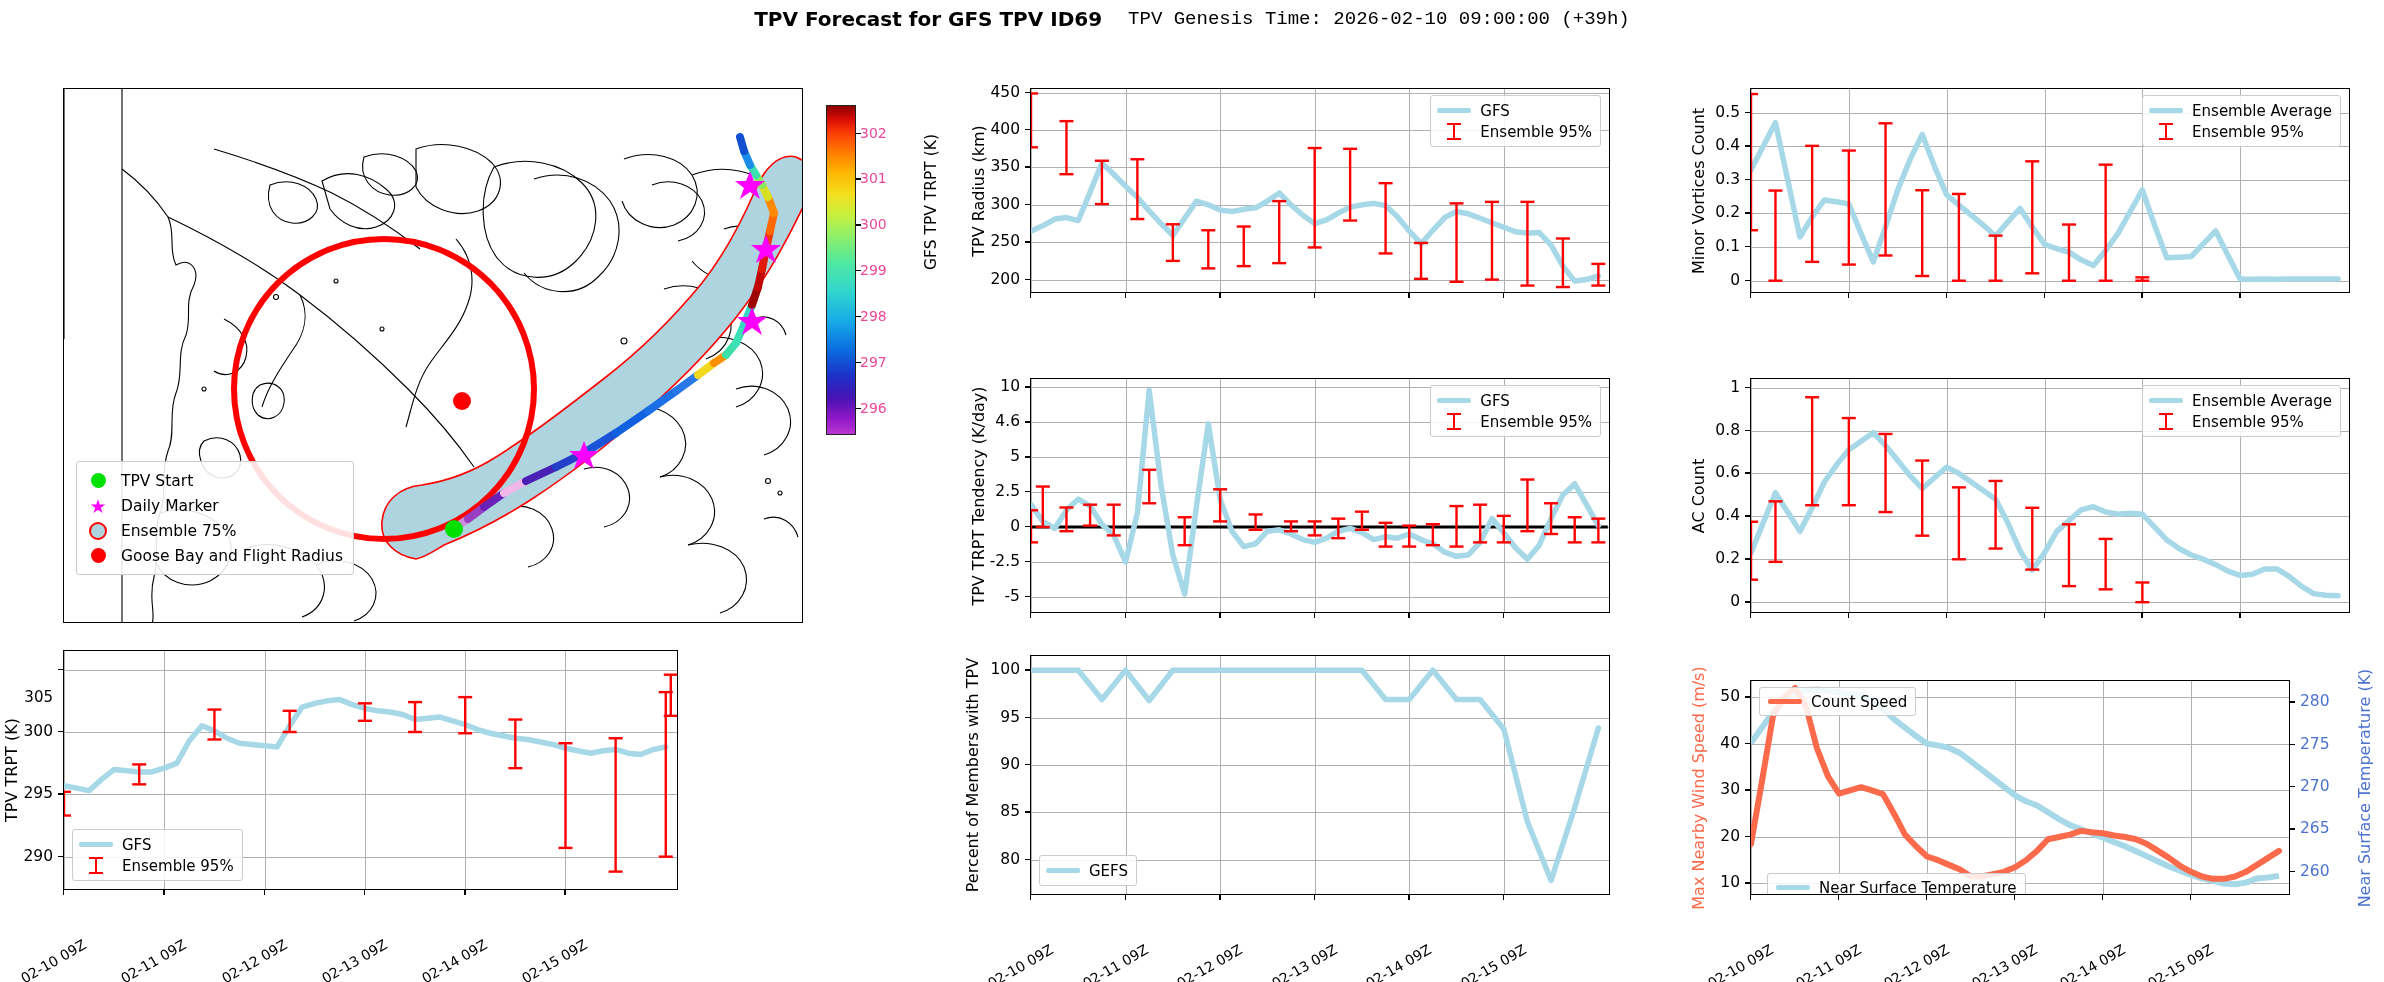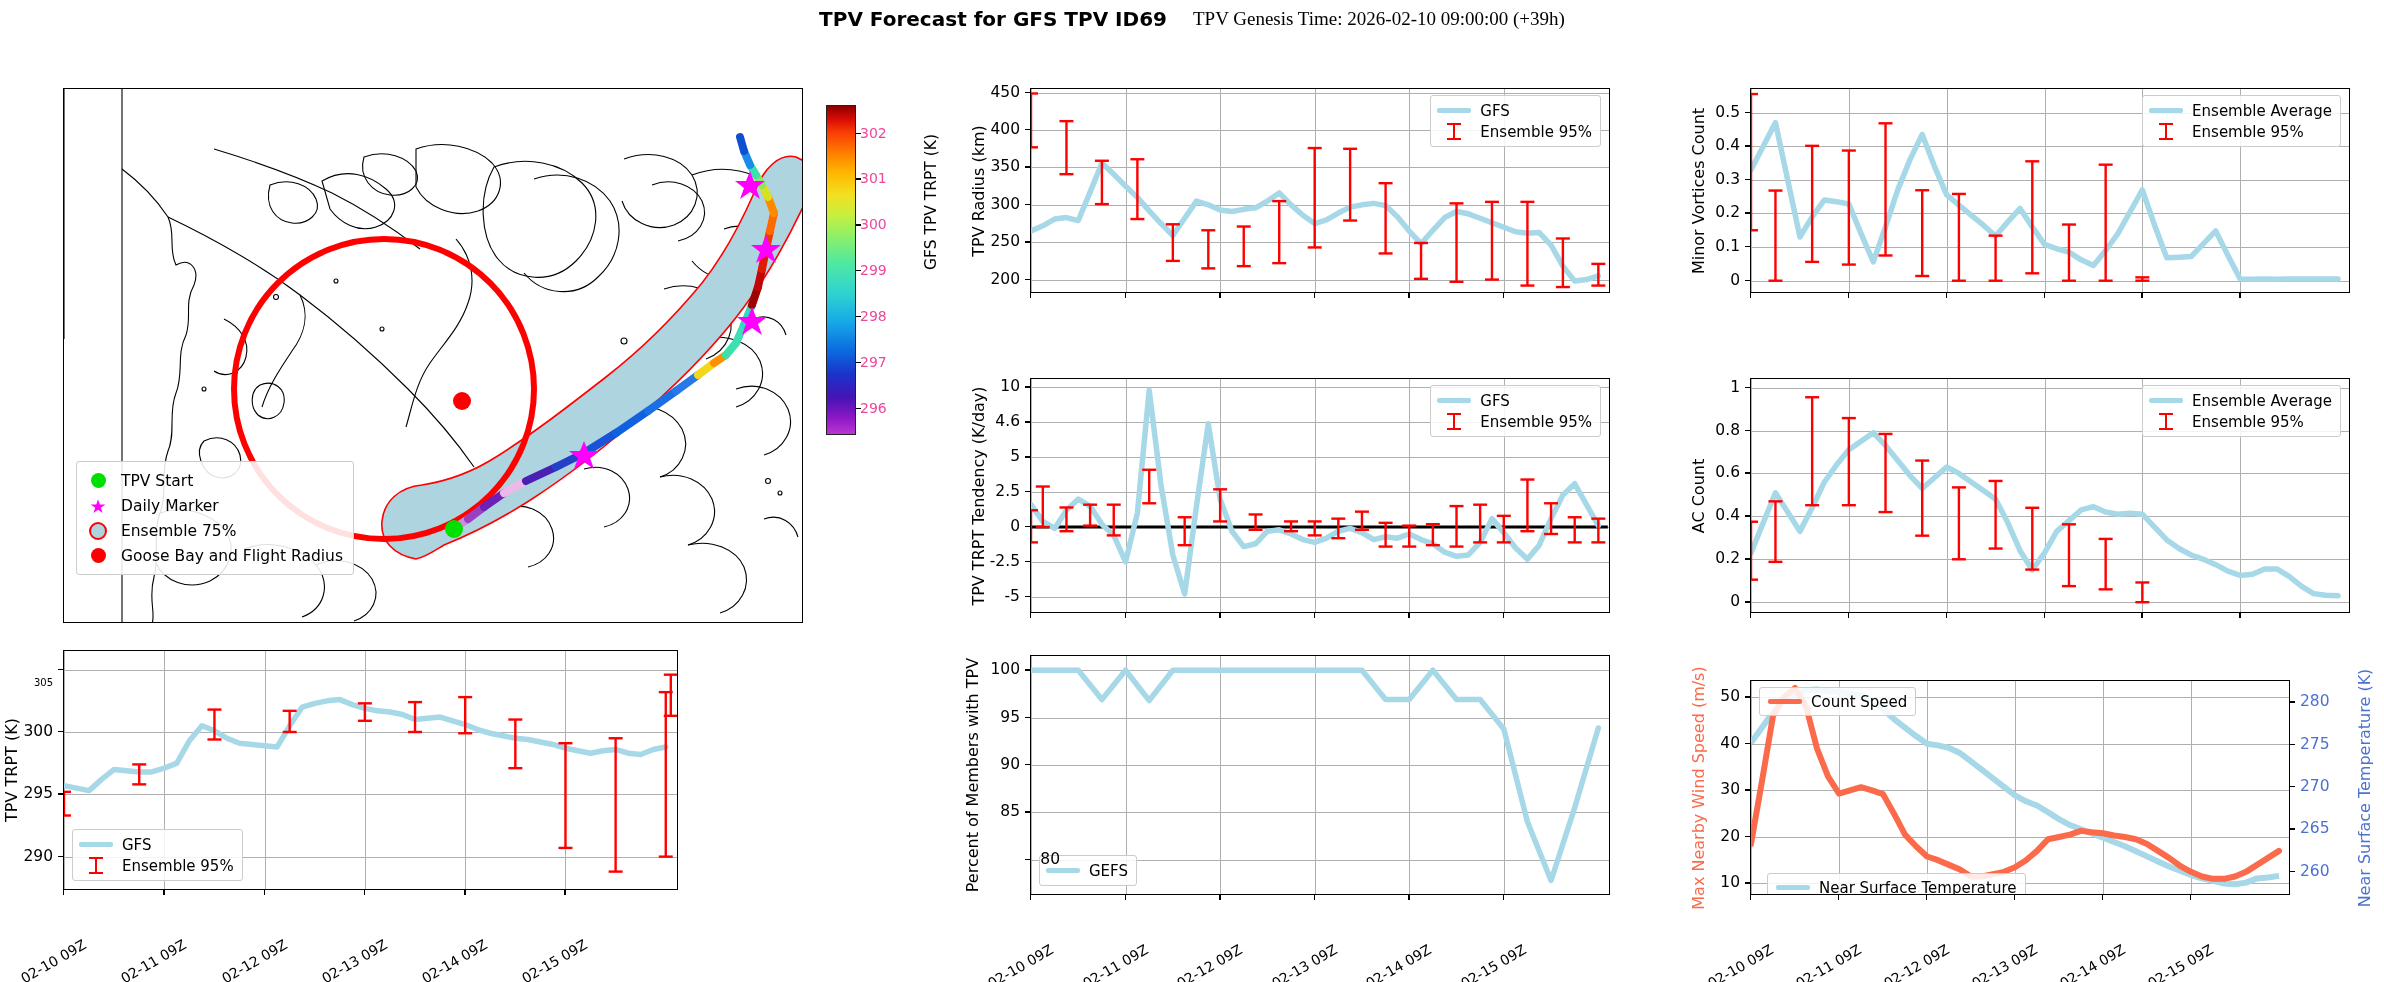--- a/index.html
+++ b/index.html
@@ -2,21 +2,21 @@
 <html><head>
 <meta charset="utf-8">
 <style>
   html,body{margin:0;padding:0;background:#ffffff;}
   body{width:2384px;height:982px;font-family:"DejaVu Sans",sans-serif;position:relative;overflow:hidden;}
 
   
   #title-bar{position:absolute;left:0;top:2px;width:2384px;height:34px;
     display:flex;align-items:center;justify-content:center;gap:26px;white-space:nowrap;}
   #title-main{font-size:20px;font-weight:bold;color:#000;font-family:"DejaVu Sans",sans-serif;}
-  .title-sub{font-size:19px;color:#000;font-family:Liberation Serif, serif;}
+  .title-sub{font-size:19px;color:#000;font-family:Liberation Mono, monospace;}
 
   
   .panel{position:absolute;}
   .plotbox{position:absolute;border:1.6px solid #000;background:#fff;box-sizing:border-box;overflow:hidden;}
   .grid-line{position:absolute;background:#b0b0b0;}
   .gl-h{height:1px;left:0;right:0;}
   .gl-v{width:1px;top:0;bottom:0;}
   .ytick-mark{position:absolute;width:5px;height:1.4px;background:#000;}
   .xtick-mark{position:absolute;width:1.4px;height:5px;background:#000;}
 
@@ -302,21 +302,21 @@
         </div>
       </div>
     </div>
     <div class="ytick-mark" style="left: 58px; top: 855.642px; position: absolute;"></div>
     <div style="position: absolute; left: 53px; top: 855.642px; transform: translate(-100%, -50%); font-size: 15.5px; white-space: nowrap;">290</div>
     <div class="ytick-mark" style="left: 58px; top: 793.326px; position: absolute;"></div>
     <div style="position: absolute; left: 53px; top: 793.326px; transform: translate(-100%, -50%); font-size: 15.5px; white-space: nowrap;">295</div>
     <div class="ytick-mark" style="left: 58px; top: 731.011px; position: absolute;"></div>
     <div style="position: absolute; left: 53px; top: 731.011px; transform: translate(-100%, -50%); font-size: 15.5px; white-space: nowrap;">300</div>
     <div class="ytick-mark" style="left: 58px; top: 668.695px; position: absolute;"></div>
-    <div style="position: absolute; left: 53px; top: 682px; transform: translate(-100%, -50%); font-size: 10px; white-space: nowrap;">305</div>
+    <div style="position: absolute; left: 53px; top: 697px; transform: translate(-100%, -50%); font-size: 15px; white-space: nowrap;">305</div>
     <div class="xtick-mark" style="position: absolute; left: 63px; top: 890px;"></div>
     <div style="position: absolute; left: 71px; top: 900px; font-size: 14px; white-space: nowrap; transform-origin: right top; transform: rotate(-30deg) translate(-100%, 0px);">02-10 09Z</div>
     <div class="xtick-mark" style="position: absolute; left: 163.295px; top: 890px;"></div>
     <div style="position: absolute; left: 171.295px; top: 900px; font-size: 14px; white-space: nowrap; transform-origin: right top; transform: rotate(-30deg) translate(-100%, 0px);">02-11 09Z</div>
     <div class="xtick-mark" style="position: absolute; left: 263.59px; top: 890px;"></div>
     <div style="position: absolute; left: 271.59px; top: 900px; font-size: 14px; white-space: nowrap; transform-origin: right top; transform: rotate(-30deg) translate(-100%, 0px);">02-12 09Z</div>
     <div class="xtick-mark" style="position: absolute; left: 363.885px; top: 890px;"></div>
     <div style="position: absolute; left: 371.885px; top: 900px; font-size: 14px; white-space: nowrap; transform-origin: right top; transform: rotate(-30deg) translate(-100%, 0px);">02-13 09Z</div>
     <div class="xtick-mark" style="position: absolute; left: 464.18px; top: 890px;"></div>
     <div style="position: absolute; left: 472.18px; top: 900px; font-size: 14px; white-space: nowrap; transform-origin: right top; transform: rotate(-30deg) translate(-100%, 0px);">02-14 09Z</div>
@@ -641,21 +641,21 @@
         <polyline points="0,14.208000000000027 23.639344262295083,14.208000000000027 47.278688524590166,14.208000000000027 70.91803278688525,43.57119999999995 94.55737704918033,14.208000000000027 118.1967213114754,44.51840000000004 141.8360655737705,14.208000000000027 165.47540983606558,14.208000000000027 189.11475409836066,14.208000000000027 212.75409836065575,14.208000000000027 236.3934426229508,14.208000000000027 260.03278688524586,14.208000000000027 283.672131147541,14.208000000000027 307.3114754098361,14.208000000000027 330.95081967213116,14.208000000000027 354.5901639344262,43.57119999999995 378.2295081967213,43.57119999999995 401.86885245901635,14.208000000000027 425.5081967213115,43.57119999999995 449.1475409836066,43.57119999999995 472.7868852459016,72.93440000000004 496.42622950819674,165.76 520.0655737704917,224.48640000000003 543.7049180327868,151.55200000000002 567.344262295082,71.98719999999997" fill="none" stroke="#a6d8e8" stroke-width="5.5" stroke-linejoin="round" stroke-linecap="round"></polyline>
       </svg>
       <div class="legend" style="left: 8px; bottom: 8px;">
         <div class="lrow">
           <span class="lswatch" style="background: rgb(166, 216, 232);"></span>
           <span>GEFS</span>
         </div>
       </div>
     </div>
     <div class="ytick-mark" style="left: 1025px; top: 858.648px; position: absolute;"></div>
-    <div style="position: absolute; left: 1020px; top: 858.648px; transform: translate(-100%, -50%); font-size: 15.5px; white-space: nowrap; margin-left: 40px;">80</div>
+    <div style="position: absolute; left: 1020px; top: 858.648px; transform: translate(-100%, -50%); font-size: 15.5px; white-space: nowrap;">80</div>
     <div class="ytick-mark" style="left: 1025px; top: 811.288px; position: absolute;"></div>
     <div style="position: absolute; left: 1020px; top: 811.288px; transform: translate(-100%, -50%); font-size: 15.5px; white-space: nowrap;">85</div>
     <div class="ytick-mark" style="left: 1025px; top: 763.928px; position: absolute;"></div>
     <div style="position: absolute; left: 1020px; top: 763.928px; transform: translate(-100%, -50%); font-size: 15.5px; white-space: nowrap;">90</div>
     <div class="ytick-mark" style="left: 1025px; top: 716.568px; position: absolute;"></div>
     <div style="position: absolute; left: 1020px; top: 716.568px; transform: translate(-100%, -50%); font-size: 15.5px; white-space: nowrap;">95</div>
     <div class="ytick-mark" style="left: 1025px; top: 669.208px; position: absolute;"></div>
     <div style="position: absolute; left: 1020px; top: 669.208px; transform: translate(-100%, -50%); font-size: 15.5px; white-space: nowrap;">100</div>
     <div class="xtick-mark" style="position: absolute; left: 1030px; top: 895px;"></div>
     <div style="position: absolute; left: 1038px; top: 905px; font-size: 14px; white-space: nowrap; transform-origin: right top; transform: rotate(-30deg) translate(-100%, 0px);">02-10 09Z</div>

